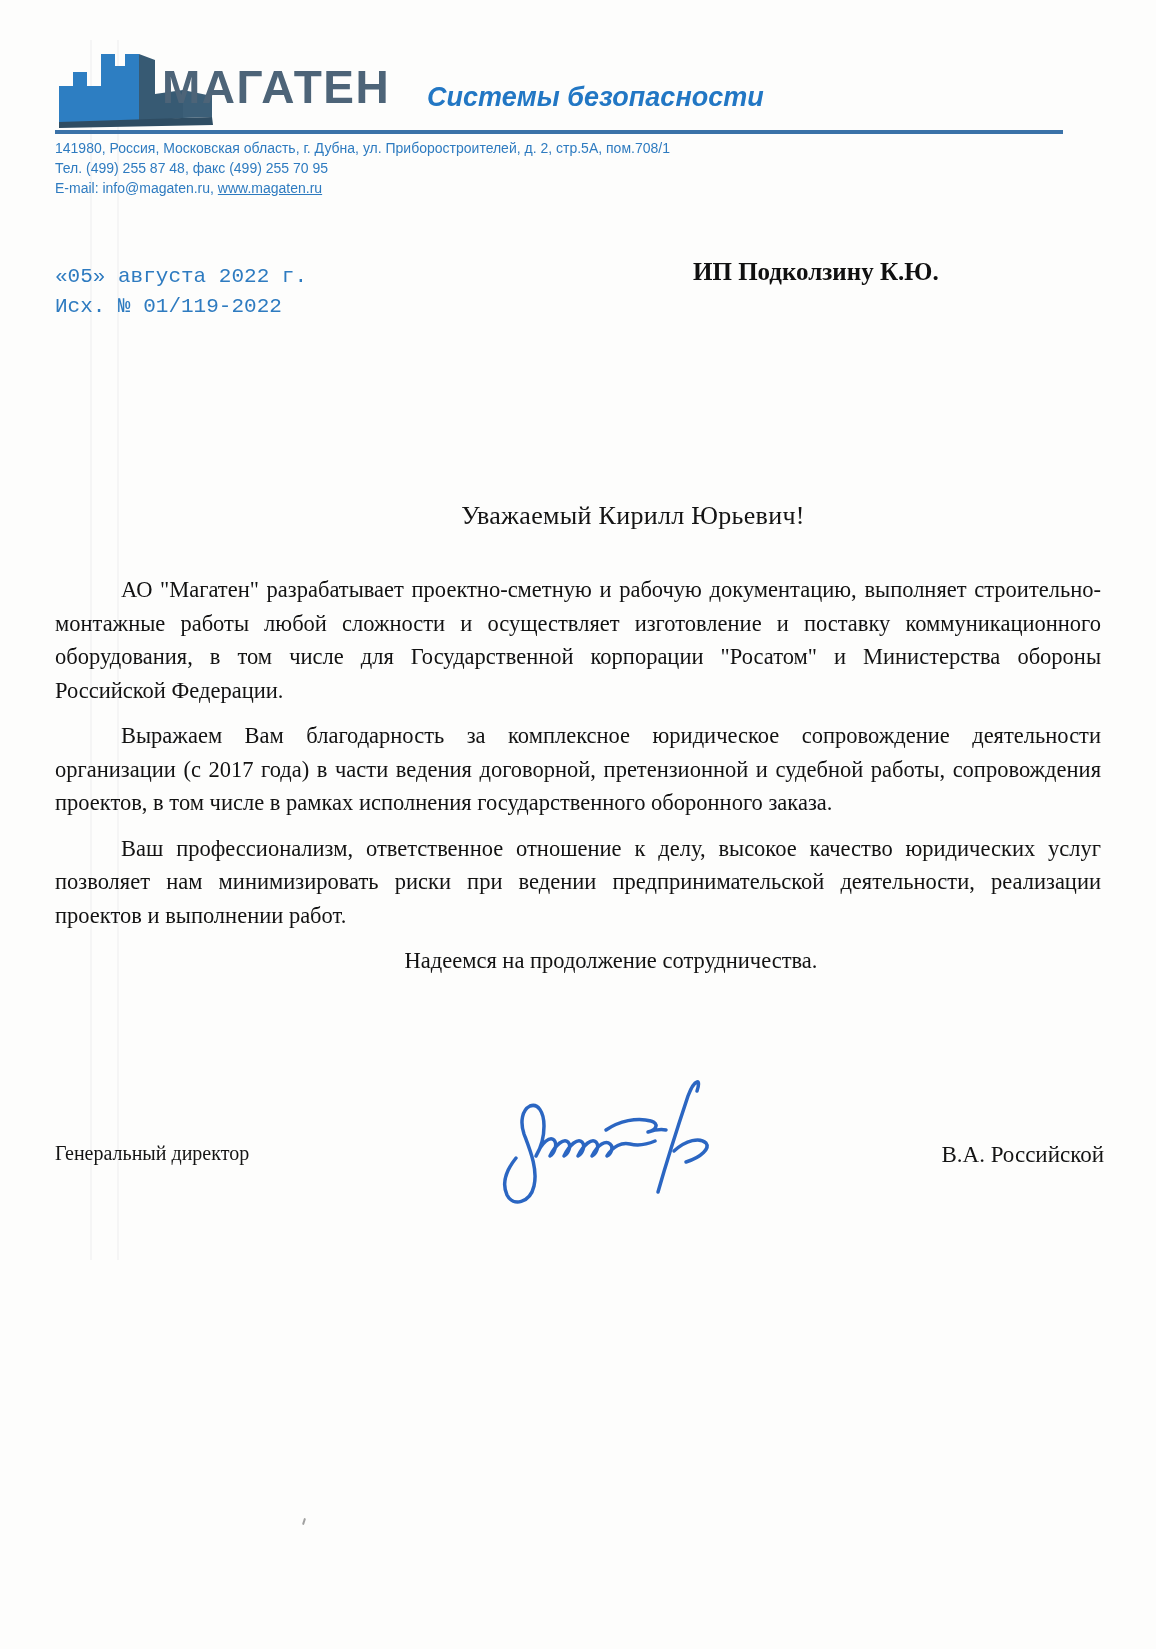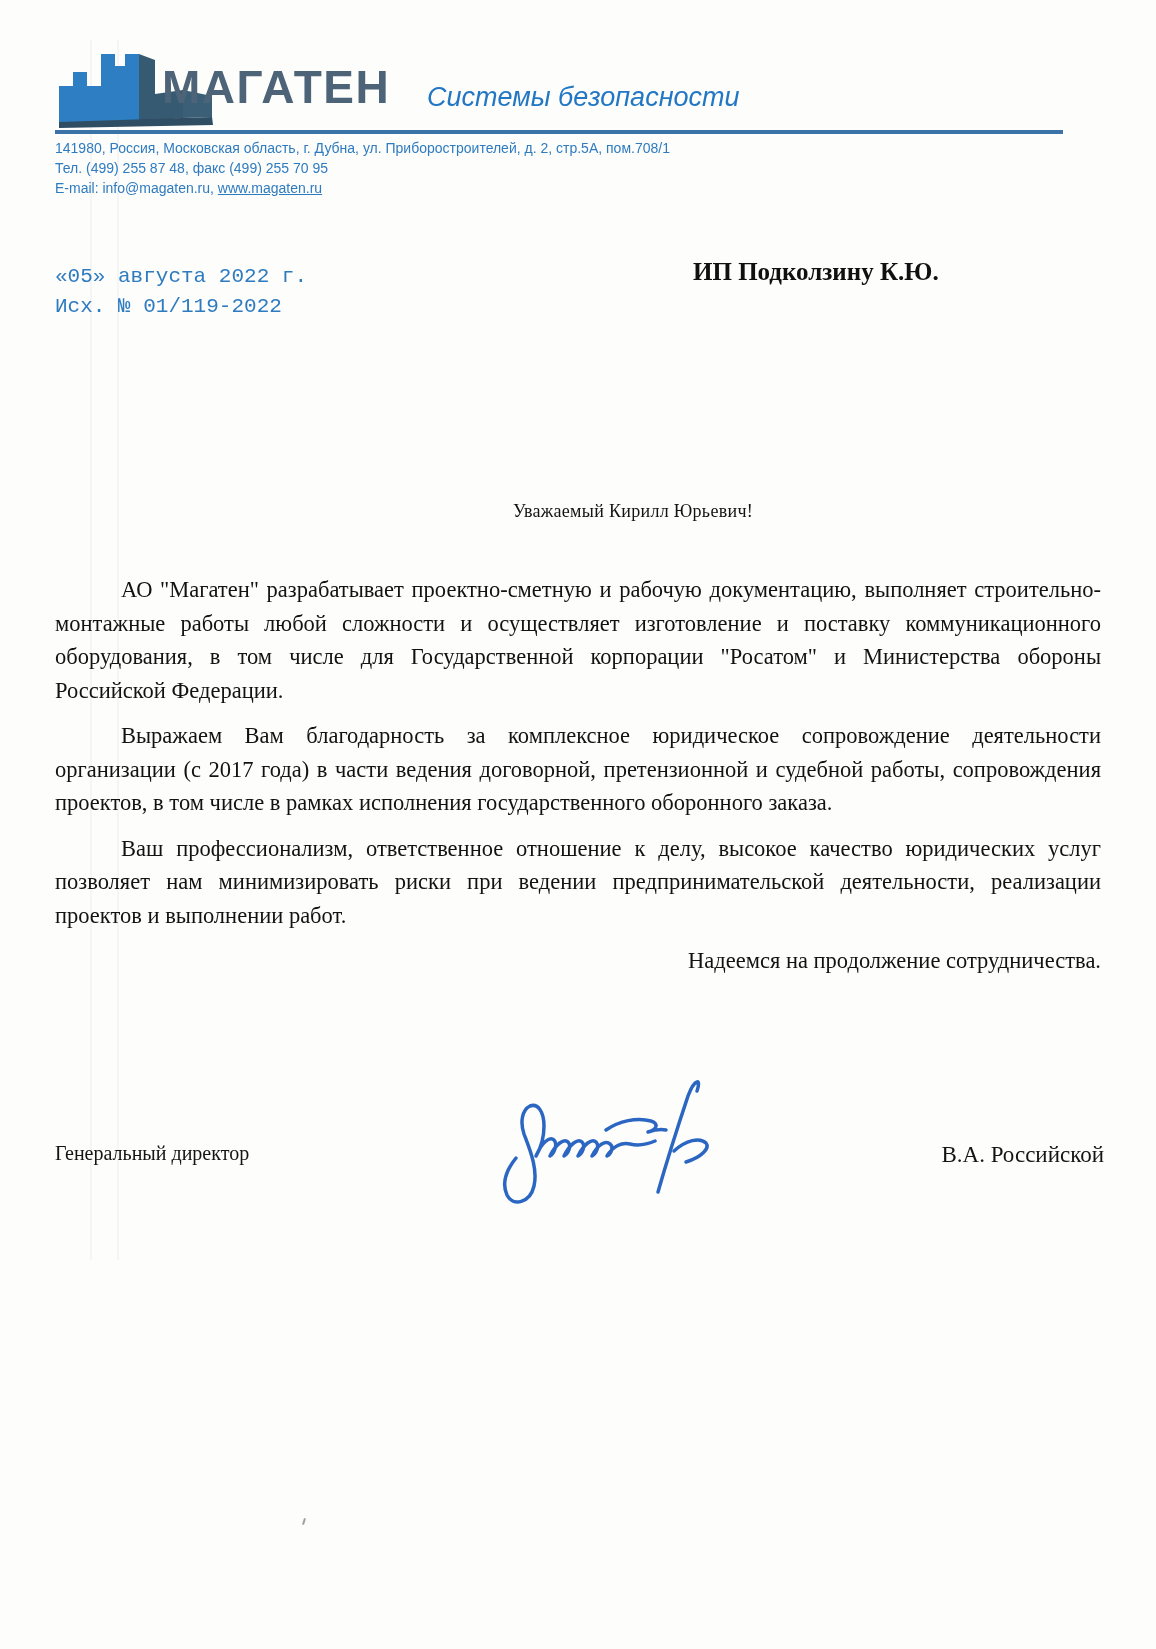--- a/index.html
+++ b/index.html
@@ -17,21 +17,21 @@
   .logo-text{
     position:absolute;left:162px;top:64px;
     font-family:"Liberation Sans", sans-serif;
     font-size:46px;font-weight:800;letter-spacing:1.5px;
     color:#4d6478;line-height:1;
     transform:scaleY(1.02);
   }
   .logo-tagline{
     position:absolute;left:427px;top:84px;
     font-family:"Liberation Sans", sans-serif;
-    font-size:27px;font-style:italic;font-weight:400;
+    font-size:27px;font-style:italic;font-weight:700;
     color:#2277c4;line-height:1;
   }
   .header-rule{position:absolute;left:55px;top:130px;width:1008px;height:4px;background:#3b72a8;}
   .contact-block{
     position:absolute;left:55px;top:138px;width:900px;
     font-family:"Liberation Sans", sans-serif;
     font-size:14px;line-height:20px;color:#2e7bc0;
   }
   .contact-line{white-space:nowrap;}
   .website-link{text-decoration:underline;}
@@ -44,29 +44,29 @@
   .recipient{
     position:absolute;left:693px;top:258px;
     font-family:"Liberation Serif", serif;
     font-size:25px;font-weight:700;color:#101010;
     white-space:nowrap;
   }
   
   .salutation{
     position:absolute;left:55px;top:501px;width:1046px;
     padding-left:110px;box-sizing:border-box;
-    text-align:center;font-size:18px;letter-spacing:0.3px;
+    text-align:center;font-size:26px;letter-spacing:0.3px;
   }
   .letter-body{
     position:absolute;left:55px;top:573px;width:1046px;
     font-size:22.5px;line-height:33.5px;
     text-align:justify;color:#121212;
   }
   .letter-body p{margin:0 0 12px 0;text-indent:66px;}
-  .letter-body p:last-child{text-align:right;}
+  .letter-body p:last-child{text-align:center;}
   
   .sig-position{position:absolute;left:55px;top:1142px;font-size:20px;white-space:nowrap;}
   .sig-name{position:absolute;right:52px;top:1142px;font-size:23px;white-space:nowrap;}
   .signature-svg{position:absolute;left:478px;top:1030px;width:270px;height:210px;}
   
   .scan-line{position:absolute;top:40px;height:1220px;width:2px;background:rgba(90,100,120,0.05);}
   .scan-line.a{left:90px;}
   .scan-line.b{left:117px;}
   .speck{
     position:absolute;left:303px;top:1518px;width:2px;height:7px;

